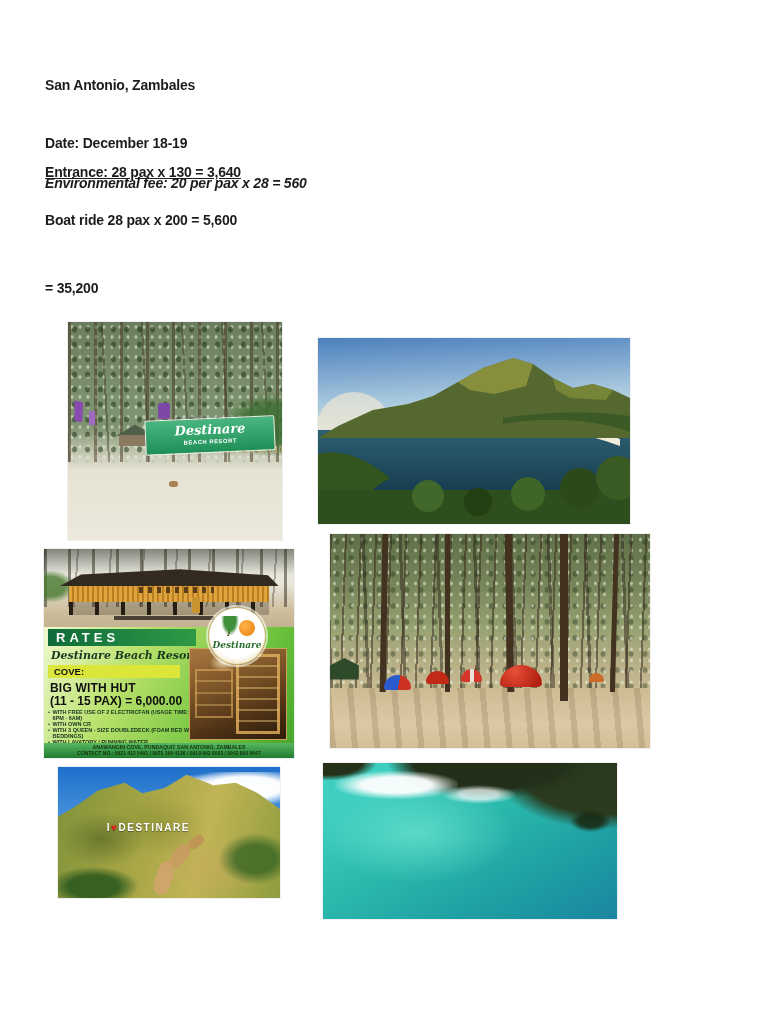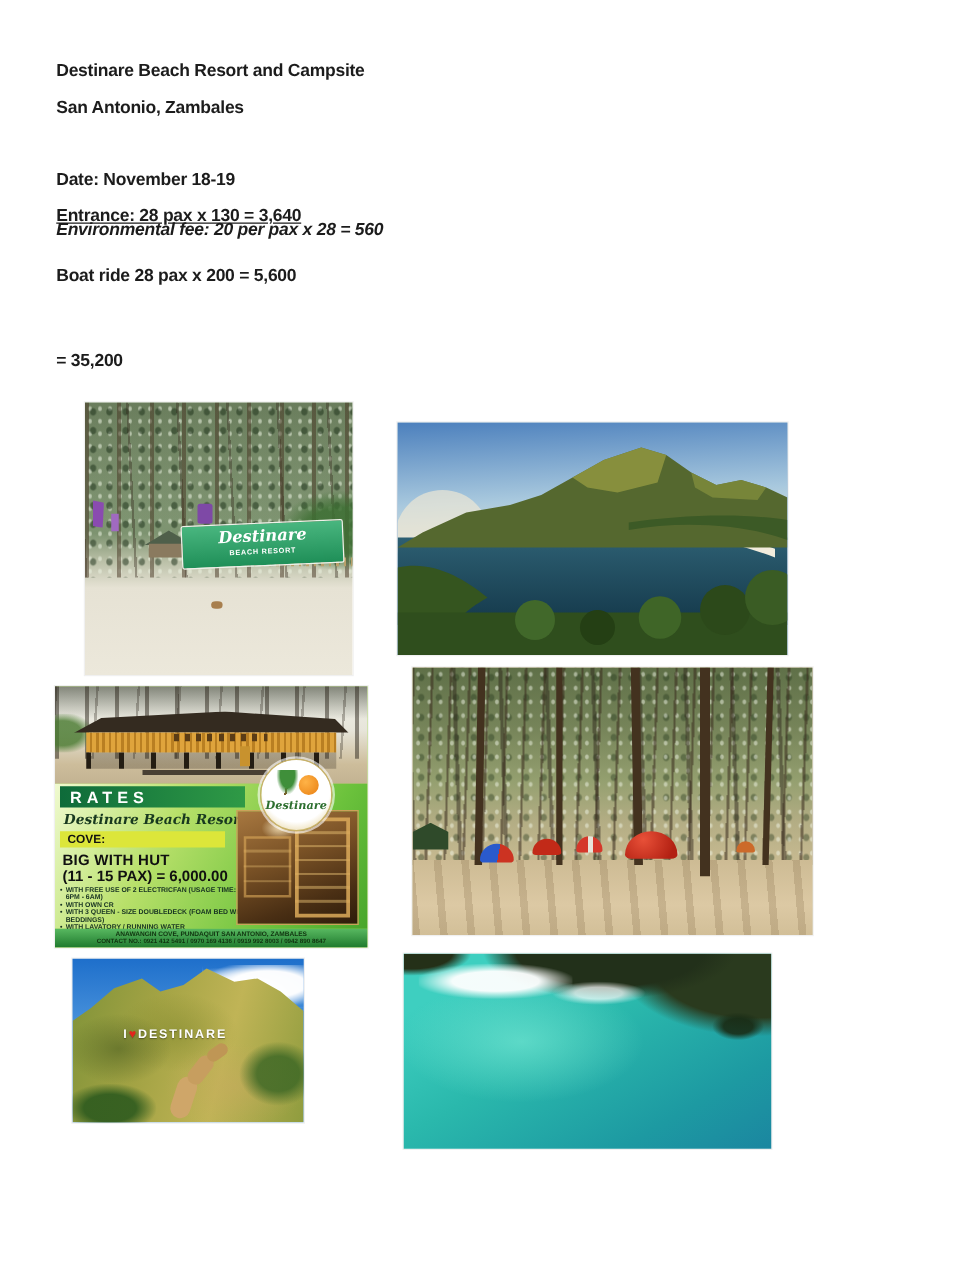--- a/index.html
+++ b/index.html
@@ -131,21 +131,21 @@
   .tent-red1{left:30%;top:64%;width:23px;height:13px;background:#c22a18;}
   .tent-red2{left:41%;top:63%;width:21px;height:13px;
     background:linear-gradient(90deg,#d5372a 45%,#e8e4da 45% 62%,#d5372a 62%);}
   .tent-bigred{left:53%;top:61%;width:42px;height:22px;
     background:radial-gradient(circle at 35% 30%,#e85038,#b22012 80%);}
   .tent-small{left:81%;top:65%;width:15px;height:9px;background:#cc6a2a;}
   .tents-hut{left:0;top:58%;width:9%;height:10%;background:#2f4a2a;
     clip-path:polygon(0 100%,0 35%,50% 0,100% 35%,100% 100%);}
 
   
-  #photo-hill{left:58px;top:767px;width:185px;height:131px;
+  #photo-hill{left:58px;top:767px;width:222px;height:131px;
     background:linear-gradient(180deg,#1e6fcb 0%,#4e96dd 45%,#9cc4e8 100%);}
   .hill-cloud{right:-4%;top:4%;width:48%;height:26%;
     background:radial-gradient(ellipse at 60% 45%,rgba(255,255,255,.98) 0 40%,rgba(255,255,255,0) 72%),
                radial-gradient(ellipse at 25% 65%,rgba(255,255,255,.85) 0 30%,rgba(255,255,255,0) 65%);}
   .hill-land{left:0;top:0;width:100%;height:100%;
     clip-path:polygon(0 38%,8% 30%,18% 18%,30% 12%,38% 20%,48% 16%,58% 6%,70% 14%,80% 12%,90% 20%,100% 32%,100% 100%,0 100%);
     background:
       radial-gradient(ellipse 60px 40px at 20% 55%,rgba(70,90,30,.55),transparent 70%),
       radial-gradient(ellipse 80px 50px at 70% 78%,rgba(200,170,95,.5),transparent 70%),
       radial-gradient(ellipse 70px 45px at 45% 45%,rgba(120,130,40,.45),transparent 70%),
@@ -180,24 +180,23 @@
   .teal-foam2{left:40%;top:14%;width:26%;height:12%;
     background:radial-gradient(ellipse,rgba(255,255,255,.7) 0 35%,rgba(255,255,255,0) 70%);}
   .teal-rocks{right:2%;top:30%;width:14%;height:14%;
     background:radial-gradient(ellipse,rgba(25,44,22,.9) 0 40%,rgba(25,44,22,0) 72%);}
 </style>
 </head>
 <body>
 
 <div class="page">
 
-  <p class="txt" style="top:48px;">Destinare Beach Resort and Campsite</p>
   <p class="txt" style="top:77px;">San Antonio, Zambales</p>
 
-  <p class="txt" style="top:135px;">Date: November 18-19</p>
+  <p class="txt" style="top:135px;">Date: December 18-19</p>
   <p class="txt" style="top:164px;text-decoration:underline;">Entrance: 28 pax x 130 = 3,640</p>
   <p class="txt" style="top:175px;font-style:italic;">Environmental fee: 20 per pax x 28 = 560</p>
   <p class="txt" style="top:212px;">Boat ride 28 pax x 200 = 5,600</p>
   <p class="txt" style="top:280px;">= 35,200</p>
 
   <div class="photo" id="photo-campsite">
     <div class="abs camp-canopy"></div>
     <div class="abs camp-palm"></div>
     <div class="abs camp-fence"></div>
     <div class="abs flag1"></div>

